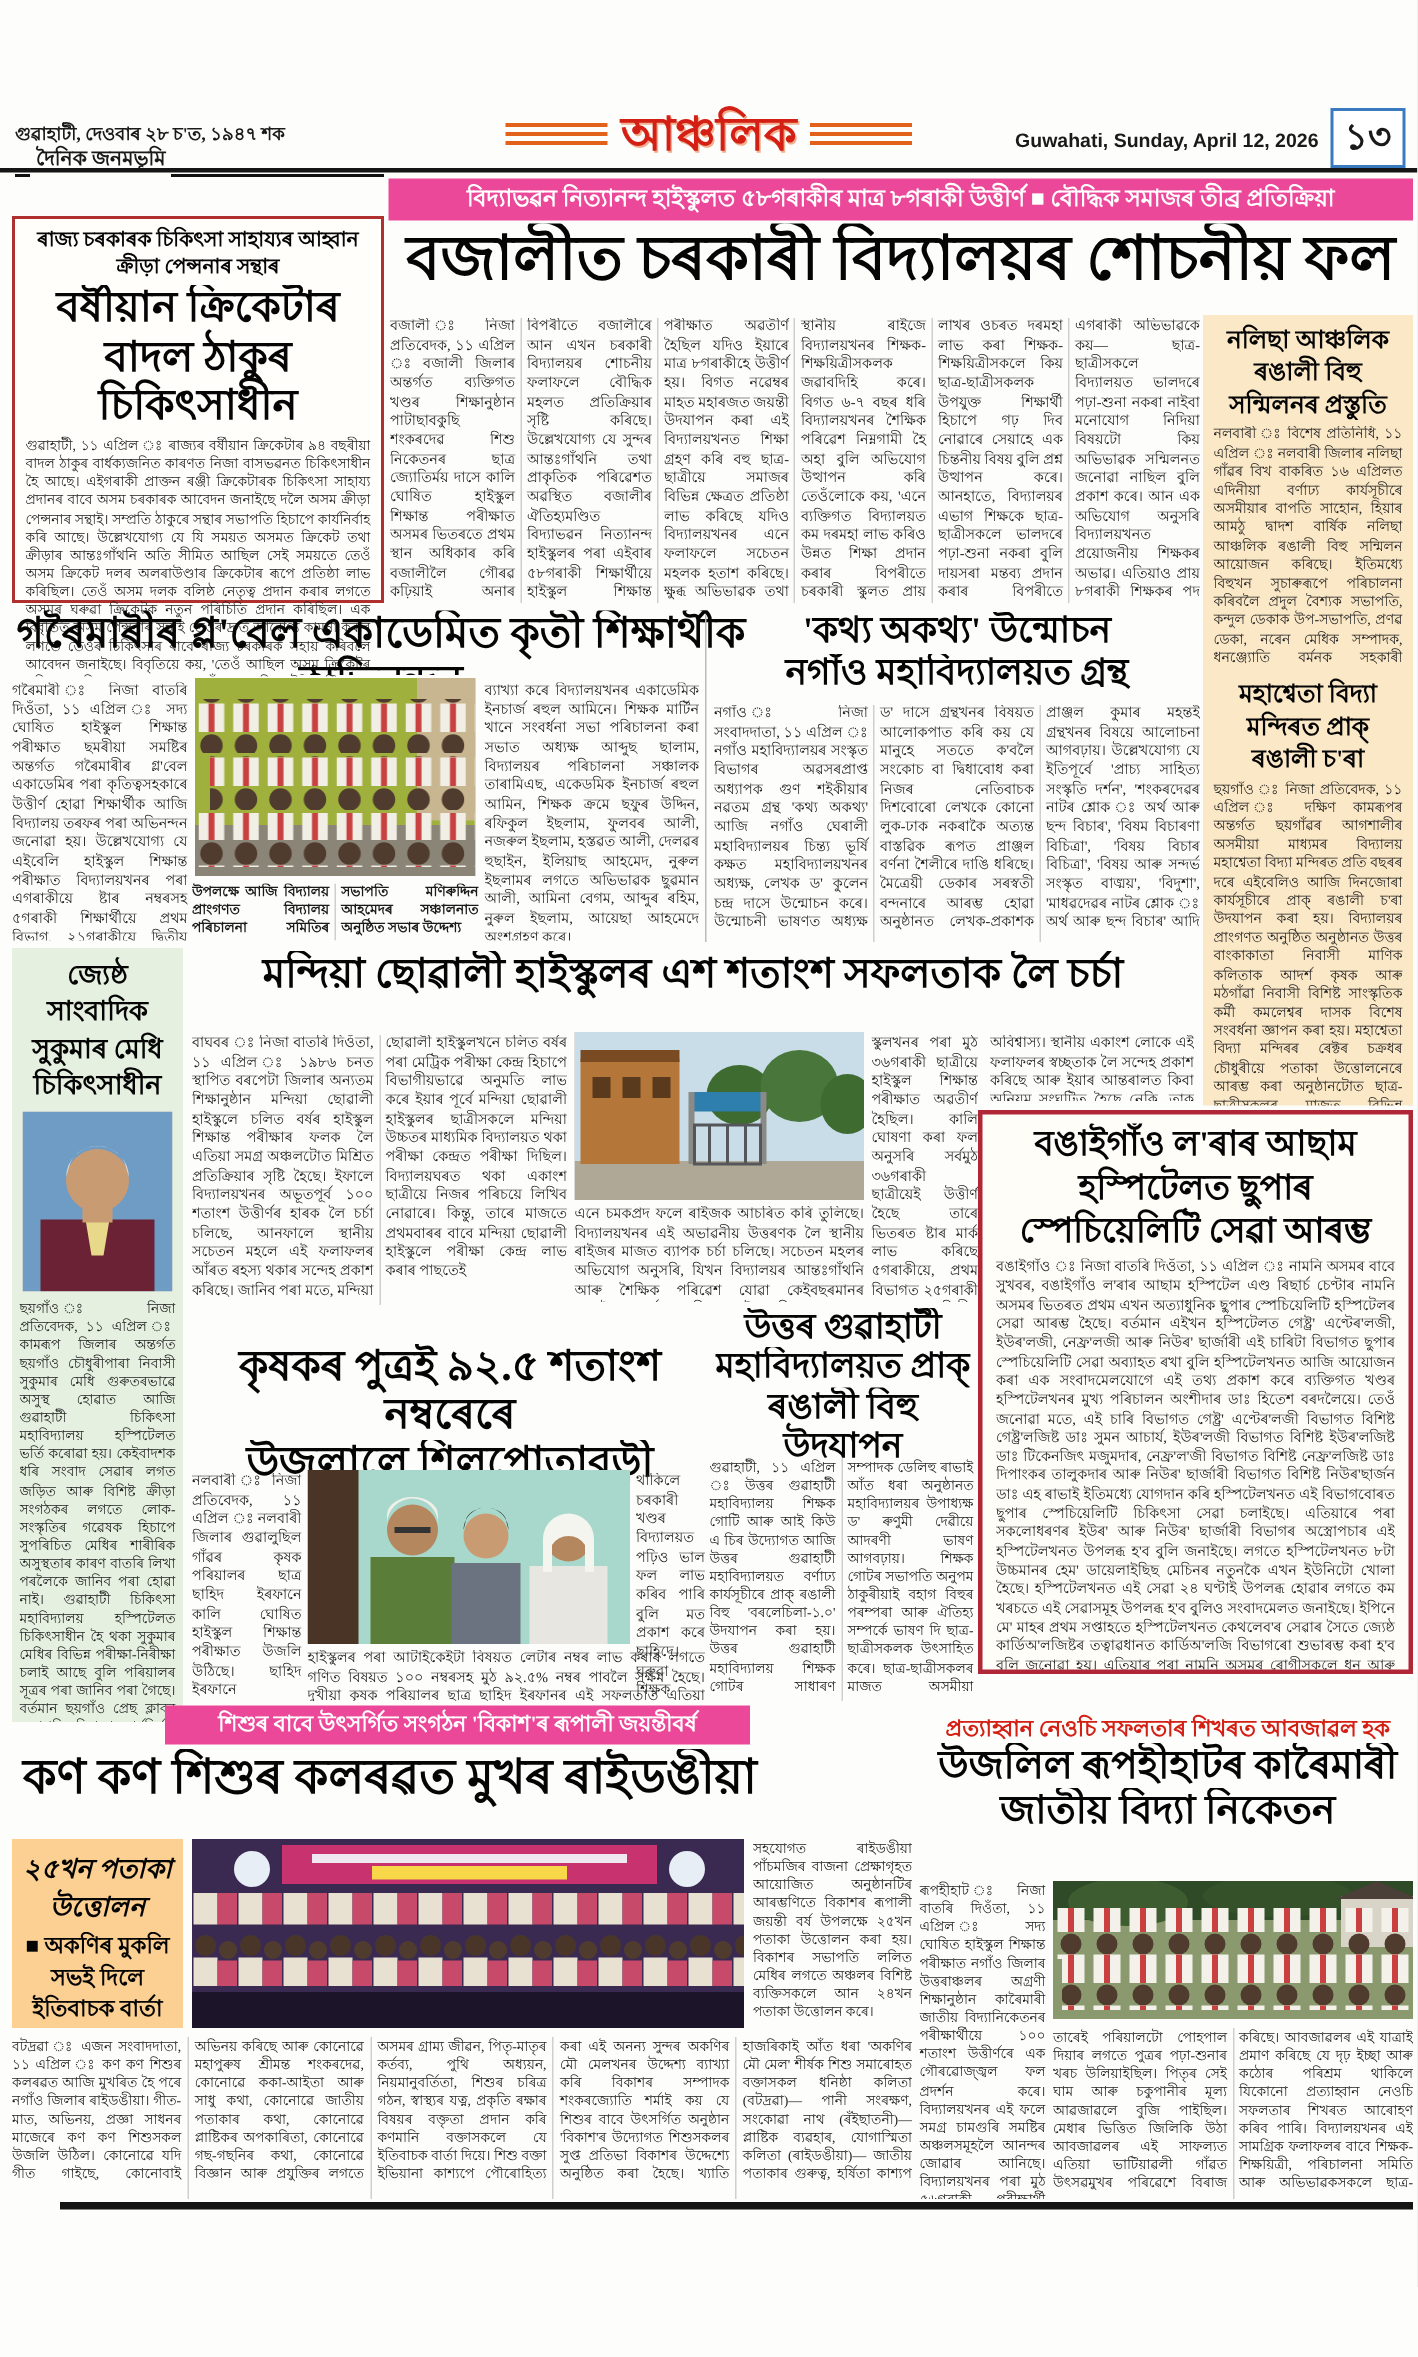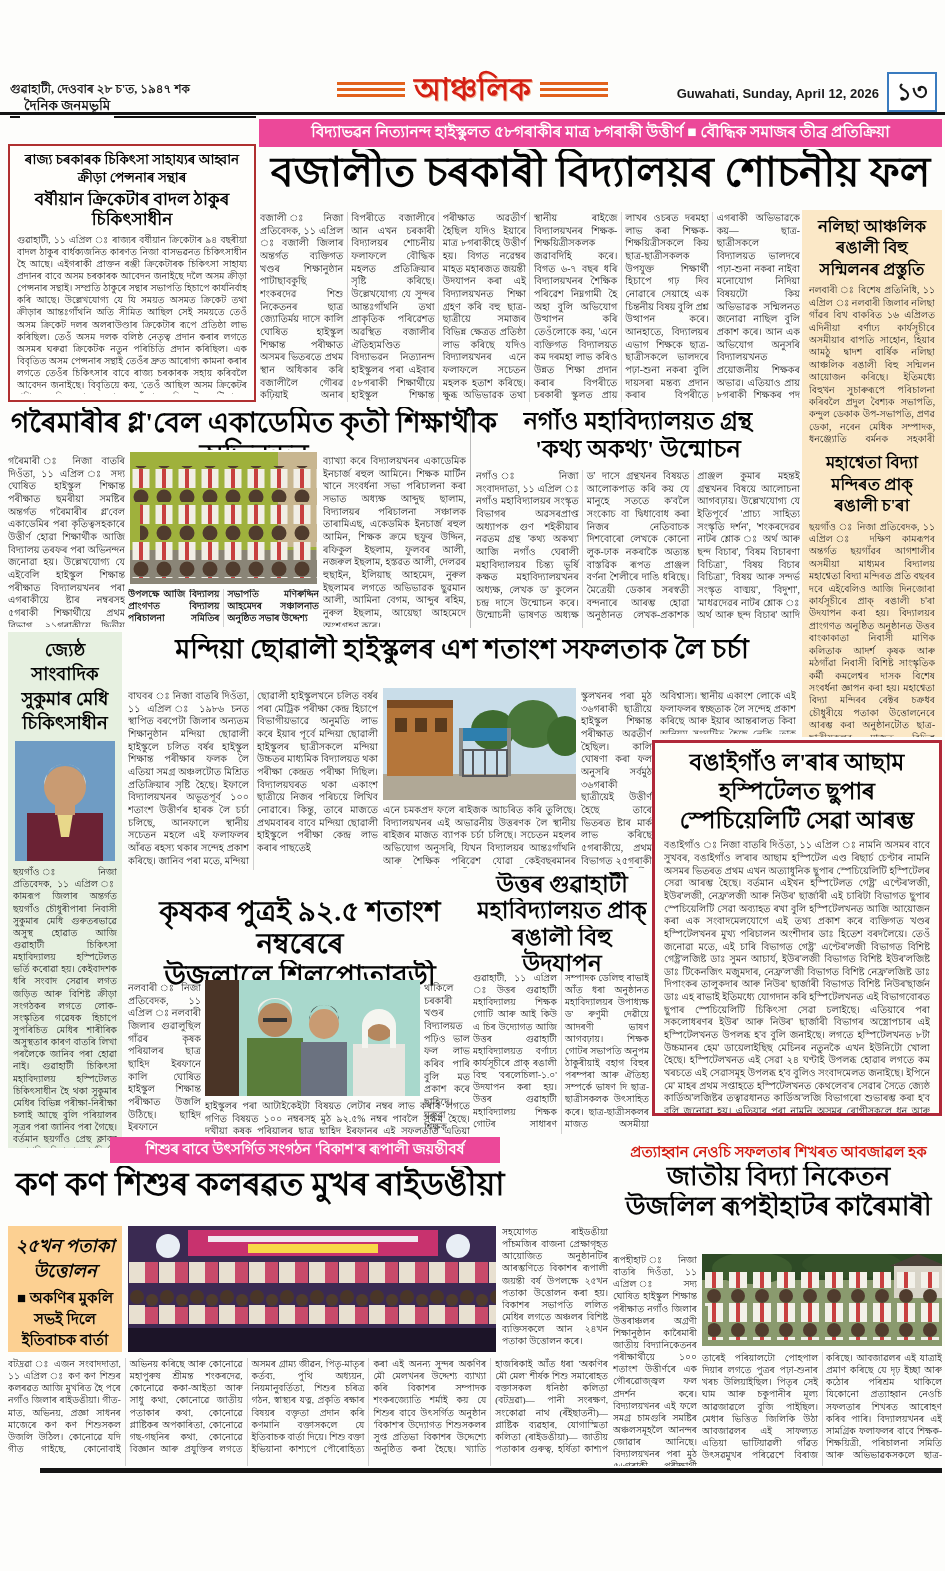--- a/index.html
+++ b/index.html
@@ -44,21 +44,21 @@
   </div>
 
   <div class="abs" style="right:66px; top:86px; font-size:13px; font-weight:bold; font-family:'Liberation Sans',sans-serif;">Guwahati, Sunday, April 12, 2026</div>
 
   <div class="abs ct" style="right:8px; top:72px; width:50px; height:40px; border:2px solid #3a7bbf; font-size:24px; font-weight:bold; line-height:36px; background:#fff;">১৩</div>
 
   <div class="abs" style="left:0; right:0; top:112px; height:3px; background:#151515;"></div>
 
   <div class="abs boxed" style="left:8px; top:144px; width:248px; height:258px; padding:5px 7px;">
     <div class="hd ct" style="font-size:13.5px; line-height:1.35;">ৰাজ্য চৰকাৰক চিকিৎসা সাহায্যৰ আহ্বান ক্ৰীড়া পেন্সনাৰ সন্থাৰ</div>
-    <div class="hd ct" style="font-size:17px; margin:3px 0 4px;text-align:center;">বৰ্ষীয়ান ক্ৰিকেটাৰ বাদল ঠাকুৰ চিকিৎসাধীন</div>
+    <div class="hd ct" style="font-size:28px; margin:3px 0 4px;text-align:center;">বৰ্ষীয়ান ক্ৰিকেটাৰ বাদল ঠাকুৰ চিকিৎসাধীন</div>
     <div class="body-txt" style="font-size:9.2px; height:160px;">গুৱাহাটী, ১১ এপ্ৰিল ঃ ৰাজ্যৰ বৰ্ষীয়ান ক্ৰিকেটাৰ ৯৪ বছৰীয়া বাদল ঠাকুৰ বাৰ্ধক্যজনিত কাৰণত নিজা বাসভৱনত চিকিৎসাধীন হৈ আছে। এইগৰাকী প্ৰাক্তন ৰঞ্জী ক্ৰিকেটাৰক চিকিৎসা সাহায্য প্ৰদানৰ বাবে অসম চৰকাৰক আবেদন জনাইছে দলৈ অসম ক্ৰীড়া পেন্সনাৰ সন্থাই। সম্প্ৰতি ঠাকুৰে সন্থাৰ সভাপতি হিচাপে কাৰ্যনিৰ্বাহ কৰি আছে। উল্লেখযোগ্য যে যি সময়ত অসমত ক্ৰিকেট তথা ক্ৰীড়াৰ আন্তঃগাঁথনি অতি সীমিত আছিল সেই সময়তে তেওঁ অসম ক্ৰিকেট দলৰ অলৰাউণ্ডাৰ ক্ৰিকেটাৰ ৰূপে প্ৰতিষ্ঠা লাভ কৰিছিল। তেওঁ অসম দলক বলিষ্ঠ নেতৃত্ব প্ৰদান কৰাৰ লগতে অসমৰ ঘৰুৱা ক্ৰিকেটক নতুন পৰিচিতি প্ৰদান কৰিছিল। এক বিবৃতিত অসম পেন্সনাৰ সন্থাই তেওঁৰ দ্ৰুত আৰোগ্য কামনা কৰাৰ লগতে তেওঁৰ চিকিৎসাৰ বাবে ৰাজ্য চৰকাৰক সহায় কৰিবলৈ আবেদন জনাইছে। বিবৃতিয়ে কয়, 'তেওঁ আছিল অসম ক্ৰিকেটৰ পথিকৃৎ। ভৱিষ্যৎ প্ৰজন্মৰ বাবে তেওঁ ৰাজ্যৰ ক্ৰিকেটৰ ভেটি প্ৰস্তুত কৰিছিল।' বাদল ঠাকুৰে ৫০ আৰু ৬০ৰ দশকত ১৭খন প্ৰথম শ্ৰেণীৰ ক্ৰিকেটত অসমক প্ৰতিনিধিত্ব কৰিছিল। তেওঁ দৰ্শনীয় অলৰাউণ্ড প্ৰদৰ্শনেৰে ৫৫৬ ৰান আৰু ২৬টা উইকেট দখল কৰিছিল। পাছত তেওঁ ক্ৰীড়া সংগঠক ৰূপে জড়িত হৈ পৰে।</div>
   </div>
 
   <div class="abs red-banner" style="left:259px; top:119px; width:683px; height:28px; font-size:15.5px;">বিদ্যাভৱন নিত্যানন্দ হাইস্কুলত ৫৮গৰাকীৰ মাত্ৰ ৮গৰাকী উত্তীৰ্ণ  ■  বৌদ্ধিক সমাজৰ তীব্ৰ প্ৰতিক্ৰিয়া</div>
 
   <div class="abs hd ct" style="left:259px; top:149px; width:683px; height:57px; font-size:41px;">বজালীত চৰকাৰী বিদ্যালয়ৰ শোচনীয় ফল</div>
 
   <div class="abs body-txt cols6" style="left:260px; top:212px; width:540px; height:190px;">বজালী ঃ নিজা প্ৰতিবেদক, ১১ এপ্ৰিল ঃ বজালী জিলাৰ অন্তৰ্গত ব্যক্তিগত খণ্ডৰ শিক্ষানুষ্ঠান পাটাছাবকুছি শংকৰদেৱ শিশু নিকেতনৰ ছাত্ৰ জ্যোতিৰ্ময় দাসে কালি ঘোষিত হাইস্কুল শিক্ষান্ত পৰীক্ষাত অসমৰ ভিতৰতে প্ৰথম স্থান অধিকাৰ কৰি বজালীলৈ গৌৰৱ কঢ়িয়াই অনাৰ বিপৰীতে বজালীৰে আন এখন চৰকাৰী বিদ্যালয়ৰ শোচনীয় ফলাফলে বৌদ্ধিক মহলত প্ৰতিক্ৰিয়াৰ সৃষ্টি কৰিছে। উল্লেখযোগ্য যে সুন্দৰ আন্তঃগাঁথনি তথা প্ৰাকৃতিক পৰিৱেশত অৱস্থিত বজালীৰ ঐতিহ্যমণ্ডিত বিদ্যাভৱন নিত্যানন্দ হাইস্কুলৰ পৰা এইবাৰ ৫৮গৰাকী শিক্ষাৰ্থীয়ে হাইস্কুল শিক্ষান্ত পৰীক্ষাত অৱতীৰ্ণ হৈছিল যদিও ইয়াৰে মাত্ৰ ৮গৰাকীহে উত্তীৰ্ণ হয়। বিগত নৱেম্বৰ মাহত মহাৰজত জয়ন্তী উদযাপন কৰা এই বিদ্যালয়খনত শিক্ষা গ্ৰহণ কৰি বহু ছাত্ৰ-ছাত্ৰীয়ে সমাজৰ বিভিন্ন ক্ষেত্ৰত প্ৰতিষ্ঠা লাভ কৰিছে যদিও বিদ্যালয়খনৰ এনে ফলাফলে সচেতন মহলক হতাশ কৰিছে। ক্ষুব্ধ অভিভাৱক তথা স্থানীয় ৰাইজে বিদ্যালয়খনৰ শিক্ষক-শিক্ষয়িত্ৰীসকলক জৱাবদিহি কৰে। বিগত ৬-৭ বছৰ ধৰি বিদ্যালয়খনৰ শৈক্ষিক পৰিৱেশ নিম্নগামী হৈ অহা বুলি অভিযোগ উত্থাপন কৰি তেওঁলোকে কয়, 'এনে ব্যক্তিগত বিদ্যালয়ত কম দৰমহা লাভ কৰিও উন্নত শিক্ষা প্ৰদান কৰাৰ বিপৰীতে চৰকাৰী স্কুলত প্ৰায় লাখৰ ওচৰত দৰমহা লাভ কৰা শিক্ষক-শিক্ষয়িত্ৰীসকলে কিয় ছাত্ৰ-ছাত্ৰীসকলক উপযুক্ত শিক্ষাৰ্থী হিচাপে গঢ় দিব নোৱাৰে সেয়াহে এক চিন্তনীয় বিষয় বুলি প্ৰশ্ন উত্থাপন কৰে। আনহাতে, বিদ্যালয়ৰ এভাগ শিক্ষকে ছাত্ৰ-ছাত্ৰীসকলে ভালদৰে পঢ়া-শুনা নকৰা বুলি দায়সৰা মন্তব্য প্ৰদান কৰাৰ বিপৰীতে এগৰাকী অভিভাৱকে কয়— ছাত্ৰ-ছাত্ৰীসকলে বিদ্যালয়ত ভালদৰে পঢ়া-শুনা নকৰা নাইবা মনোযোগ নিদিয়া বিষয়টো কিয় অভিভাৱক সন্মিলনত জনোৱা নাছিল বুলি প্ৰকাশ কৰে। আন এক অভিযোগ অনুসৰি বিদ্যালয়খনত প্ৰয়োজনীয় শিক্ষকৰ অভাৱ। এতিয়াও প্ৰায় ৮গৰাকী শিক্ষকৰ পদ খালী আছে বুলি শিক্ষা বিভাগৰ বিৰুদ্ধে গুৰুতৰ অভিযোগ উত্থাপন কৰি ছাত্ৰ-ছাত্ৰীসকলক এৰাব অন্ধকাৰৰ ফালে ঠেলি দি কিয় শিক্ষা বিভাগে বিদ্যালয়খনত প্ৰয়োজনীয় শিক্ষকৰ পদ পূৰণ নকৰিলে বুলিও প্ৰশ্ন উত্থাপন কৰি এই ক্ষেত্ৰত বৰপেটা জিলা বিদ্যালয় পৰিদৰ্শকৰ লগতে শিক্ষা বিভাগক গুৰুত্ব প্ৰদান কৰিবলৈ দাবী জনায়। বিদ্যালয়খনৰ প্ৰধান শিক্ষয়িত্ৰী অৰুণিমা অধিকাৰী, পৰিচালনা সমিতিৰ সভাপতি নিকুঞ্জ কুমাৰ নাথে বিদ্যালয়ৰ শৈক্ষিক দিশটোৰ প্ৰতি গুৰুত্ব প্ৰদান কৰাৰ বিপৰীতে স্কুলখনৰ ঠিকা-ঠুকলিৰ কামতে ব্যস্ত থকা বুলিও অভিযোগ উত্থাপিত হৈছে যাৰ ফলত বিদ্যালয়খনত লাহে লাহে ছাত্ৰ-ছাত্ৰীৰ সংখ্যা কমি অহা বুলি জানিব পৰা গৈছে।</div>
 
   <div class="abs" style="left:802px; top:210px; width:140px; height:527px; background:#fbe8c7; padding:6px 7px; overflow:hidden;">
@@ -90,22 +90,22 @@
     </svg>
   </div>
 
   <div class="abs caption cols2" style="left:128px; top:589px; width:191px; height:38px; column-gap:8px;">উপলক্ষে আজি বিদ্যালয় প্ৰাংগণত বিদ্যালয় পৰিচালনা সমিতিৰ সভাপতি মণিৰুদ্দিন আহমেদৰ সঞ্চালনাত অনুষ্ঠিত সভাৰ উদ্দেশ্য</div>
 
   <div class="abs body-txt" style="left:323px; top:455px; width:143px; height:172px;">ব্যাখ্যা কৰে বিদ্যালয়খনৰ একাডেমিক ইনচাৰ্জ ৰহুল আমিনে। শিক্ষক মাৰ্টিন খানে সংবৰ্ধনা সভা পৰিচালনা কৰা সভাত অধ্যক্ষ আব্দুছ ছালাম, বিদ্যালয়ৰ পৰিচালনা সঞ্চালক তাৰামিএছ, একেডমিক ইনচাৰ্জ ৰহুল আমিন, শিক্ষক ক্ৰমে ছফুৰ উদ্দিন, ৰফিকুল ইছলাম, ফুলবৰ আলী, নজৰুল ইছলাম, হস্তৱত আলী, দেলৱৰ হুছাইন, ইলিয়াছ আহমেদ, নুৰুল ইছলামৰ লগতে অভিভাৱক ছুৱমান আলী, আমিনা বেগম, আব্দুৰ ৰহিম, নুৰুল ইছলাম, আয়েছা আহমেদে অংশগ্ৰহণ কৰে।</div>
 
   <div class="abs vrule" style="left:470px; top:410px; height:218px;"></div>
 
   <div class="abs" style="left:476px; top:408px; width:324px;">
+    <div class="hd ct" style="font-size:24px;">'কথ্য অকথ্য' উন্মোচন</div>
     <div class="hd ct" style="font-size:24px;">নগাঁও মহাবিদ্যালয়ত গ্ৰন্থ</div>
-    <div class="hd ct" style="font-size:24px;">'কথ্য অকথ্য' উন্মোচন</div>
   </div>
   <div class="abs body-txt cols3" style="left:476px; top:470px; width:324px; height:158px;">নগাঁও ঃ নিজা সংবাদদাতা, ১১ এপ্ৰিল ঃ নগাঁও মহাবিদ্যালয়ৰ সংস্কৃত বিভাগৰ অৱসৰপ্ৰাপ্ত অধ্যাপক গুণ শইকীয়াৰ নৱতম গ্ৰন্থ 'কথ্য অকথ্য' আজি নগাঁও ঘেৰালী মহাবিদ্যালয়ৰ চিন্ত্য ভূৰ্ষি কক্ষত মহাবিদ্যালয়খনৰ অধ্যক্ষ, লেখক ড' কুলেন চন্দ্ৰ দাসে উন্মোচন কৰে। উন্মোচনী ভাষণত অধ্যক্ষ ড' দাসে গ্ৰন্থখনৰ বিষয়ত আলোকপাত কৰি কয় যে মানুহে সততে ক'বলৈ সংকোচ বা দ্বিধাবোধ কৰা নিজৰ নেতিবাচক দিশবোৰো লেখকে কোনো লুক-ঢাক নকৰাকৈ অত্যন্ত বাস্তৱিক ৰূপত প্ৰাঞ্জল বৰ্ণনা শৈলীৰে দাঙি ধৰিছে। মৈত্ৰেয়ী ডেকাৰ সৰস্বতী বন্দনাৰে আৰম্ভ হোৱা অনুষ্ঠানত লেখক-প্ৰকাশক প্ৰাঞ্জল কুমাৰ মহন্তই গ্ৰন্থখনৰ বিষয়ে আলোচনা আগবঢ়ায়। উল্লেখযোগ্য যে ইতিপূৰ্বে 'প্ৰাচ্য সাহিত্য সংস্কৃতি দৰ্শন', 'শংকৰদেৱৰ নাটৰ শ্লোক ঃ অৰ্থ আৰু ছন্দ বিচাৰ', 'বিষম বিচাৰণা বিচিত্ৰা', 'বিষয় বিচাৰ বিচিত্ৰা', 'বিষয় আৰু সন্দৰ্ভ সংস্কৃত বাঙ্ময়', 'বিদুশা', 'মাধৱদেৱৰ নাটৰ শ্লোক ঃ অৰ্থ আৰু ছন্দ বিচাৰ' আদি গ্ৰন্থ ৰচনাৰে চিন্তাশীল পাঠকৰ সমাদৰ লাভ কৰা লেখক গুণ শইকীয়াৰ এইখন আত্মজীৱনীমূলক গ্ৰন্থ। অনুষ্ঠানত শিল্পী ৰঞ্জন বেজবৰুৱাই গুণ শইকীয়া ৰচিত আৰু পল্লৱী শৰ্মা আৰু নিপু ভূঞাই কণ্ঠদান কৰা দুটি গীত উন্মোচন কৰে। গীত দুটিৰ সুৰকাৰ শিল্পী দীপক কুমাৰ শৰ্মা আৰু লোকশিল্পী গোলাপ বৰা। ৰহা মহাবিদ্যালয়ৰ সংস্কৃত বিভাগৰ মুৰব্বী অধ্যাপক ড' ছিজেন শৰ্মাই আঁত ধৰা অনুষ্ঠানত নগাঁও মহাবিদ্যালয়ৰ প্ৰাক্তন অধ্যাপক ৰঞ্জিত মজিন্দাৰ, অধ্যাপক ড' বিপুল মানাকাৰ, নগাঁও জিলা সংস্কৃত ভাষা বিকাশ মঞ্চৰ সম্পাদক ড' ধৰ্মেশ্বৰ গোস্বামী, শিল্পী দীপক কুমাৰ শৰ্মা, লোকশিল্পী গোলাপ বৰা, নাট্যকৰ্মী জয়ন্ত কুমাৰ বৰা, বিদ্যালয়খনৰ চৌহদত লেৱিকা আভা বৰা, ড' স্বপ্না নেওগ, লেখক উজ্জ্বল জ্যোতি দাসকে প্ৰমুখ্য কৰি শতাধিক লোক উপস্থিত থাকে।</div>
 
   <div class="abs" style="left:8px; top:632px; width:114px; height:516px; background:#e6f0e0; padding:6px 5px; overflow:hidden;">
     <div class="hd ct" style="font-size:18px; line-height:1.35;">জ্যেষ্ঠ সাংবাদিক সুকুমাৰ মেধি চিকিৎসাধীন</div>
     <div class="photo" style="width:100px; height:120px; margin:6px auto 5px;">
       <svg width="100" height="120" viewBox="0 0 100 120" xmlns="http://www.w3.org/2000/svg">
         <rect width="100" height="120" fill="#6f9cc4"></rect>
         <rect x="12" y="72" width="76" height="48" fill="#6b2234"></rect>
         <polygon points="42,72 58,72 54,96 46,96" fill="#e8d88a"></polygon>
@@ -218,22 +218,22 @@
     </svg>
   </div>
 
   <div class="abs body-txt" style="left:502px; top:1226px; width:106px; height:126px; font-size:9.2px;">সহযোগত ৰাইডঙীয়া পাঁচমজিৰ বাজনা প্ৰেক্ষাগৃহত আয়োজিত অনুষ্ঠানটিৰ আৰম্ভণিতে বিকাশৰ ৰূপালী জয়ন্তী বৰ্ষ উপলক্ষে ২৫খন পতাকা উত্তোলন কৰা হয়। বিকাশৰ সভাপতি ললিত মেধিৰ লগতে অঞ্চলৰ বিশিষ্ট ব্যক্তিসকলে আন ২৪খন পতাকা উত্তোলন কৰে।</div>
 
   <div class="abs body-txt cols5" style="left:8px; top:1358px; width:600px; height:108px; font-size:9.2px;">বটদ্ৰৱা ঃ এজন সংবাদদাতা, ১১ এপ্ৰিল ঃ কণ কণ শিশুৰ কলৰৱত আজি মুখৰিত হৈ পৰে নগাঁও জিলাৰ ৰাইডঙীয়া। গীত-মাত, অভিনয়, প্ৰজ্ঞা সাধনৰ মাজেৰে কণ কণ শিশুসকল উজলি উঠিল। কোনোৱে যদি গীত গাইছে, কোনোবাই অভিনয় কৰিছে আৰু কোনোৱে মহাপুৰুষ শ্ৰীমন্ত শংকৰদেৱ, কোনোৱে ককা-আইতা আৰু সাধু কথা, কোনোৱে জাতীয় পতাকাৰ কথা, কোনোৱে প্লাষ্টিকৰ অপকাৰিতা, কোনোৱে গছ-গছনিৰ কথা, কোনোৱে বিজ্ঞান আৰু প্ৰযুক্তিৰ লগতে অসমৰ গ্ৰাম্য জীৱন, পিতৃ-মাতৃৰ কৰ্তব্য, পুথি অধ্যয়ন, নিয়মানুবৰ্তিতা, শিশুৰ চৰিত্ৰ গঠন, স্বাস্থ্যৰ যত্ন, প্ৰকৃতি ৰক্ষাৰ বিষয়ৰ বক্তৃতা প্ৰদান কৰি কণমানি বক্তাসকলে যে ইতিবাচক বাৰ্তা দিয়ে। শিশু বক্তা ইভিয়ানা কাশ্যপে পৌৰোহিত্য কৰা এই অনন্য সুন্দৰ অকণিৰ মৌ মেলখনৰ উদ্দেশ্য ব্যাখ্যা কৰি বিকাশৰ সম্পাদক শংকৰজ্যোতি শৰ্মাই কয় যে শিশুৰ বাবে উৎসৰ্গিত অনুষ্ঠান 'বিকাশ'ৰ উদ্যোগত শিশুসকলৰ সুপ্ত প্ৰতিভা বিকাশৰ উদ্দেশ্যে অনুষ্ঠিত কৰা হৈছে। খ্যাতি হাজৰিকাই আঁত ধৰা 'অকণিৰ মৌ মেল' শীৰ্ষক শিশু সমাৰোহত বক্তাসকল ধনিষ্ঠা কলিতা (বটদ্ৰৱা)— পানী সংৰক্ষণ, সংকোৱা নাথ (ৰঁইছাতনী)— প্লাষ্টিক ব্যৱহাৰ, যোগাস্মিতা কলিতা (ৰাইডঙীয়া)— জাতীয় পতাকাৰ গুৰুত্ব, হৰ্ষিতা কাশ্যপ (পখৰা)— পানী সংৰক্ষণ, ধীৰাজ বৰা (আইডেটি)— বন্ধুত্বৰ গুৰুত্ব, খ্যাতি বিচিত্ৰা কলিতা (ৰাইডঙীয়া)— শিক্ষা কিয় প্ৰয়োজন, হিমাশ্ৰী দাস (ৰাইডঙীয়া)— গছ ৰোপণৰ প্ৰয়োজন, বিদ্যাংগণা বৰা (শ্যামকলিয়া)— আই মুখৰ ভাষা আৰু আমি, অঞ্জন জ্যোতি বৰা (ৰাইডঙীয়া)— খেল আৰু স্বাস্থ্য, আৰাধ্যা প্ৰিয়া বৰা (চকলাঘাট)— সাধুকথা আৰু ককা আইতা, প্ৰিয়াংক প্ৰীতম ৰাভা (বৰগাঁও)— গছ-গছনিৰ প্ৰয়োজনীয়তা, জ্ঞানশ্ৰী বৰা (বটদ্ৰৱা)— শ্ৰীমন্ত শংকৰদেৱ আৰু সত্ৰ সংস্কৃতি। অকণিৰ মৌ মেলত পৰ্যবেক্ষক ৰূপে বিশিষ্ট কবি মনোজ শৰ্মা আৰু বটদ্ৰৱা মহাবিদ্যালয়ৰ অধ্যক্ষা ড' নমিতা কলিতাই আৰু অতিথি ৰূপে শিশু বন্ধু দুলাল বৰা উপস্থিত থাকে। আনহাতে, 'বিকাশ'ৰ উদ্যোগত আৰু প্ৰান্তিকাল প্ৰকাশনৰ সহযোগত স্মৃতি তৰ্পণ আগবঢ়ায় বিকাশৰ কাৰ্যকৰী সভাপতি লাচিত বৰদলৈয়ে। ইয়াৰ পাছতে আকস্মিক বক্তৃতা, সাধু কোৱা, চিত্ৰাংকণ অনুষ্ঠিত হয়। বিয়লি অনুষ্ঠিত কুইজ প্ৰতিযোগিতাখন পৰিচালনা কৰে সাংবাদিক নিৰ্ব্যজ্যোতি বৰদলৈয়ে। সন্ধিয়া শিশুসকলৰ নৃত্য, গীত, যোগাসন আদিৰ সমাহাৰেৰে অনুষ্ঠিত সভাত বিকাশে অনুষ্ঠিত কৰা বিভিন্ন প্ৰতিযোগিতাৰ বঁটাসমূহ বিতৰণ কৰে।</div>
 
   <div class="abs ct" style="left:615px; top:1140px; width:327px; height:20px; color:#d41f14; font-weight:bold; font-size:15px; overflow:hidden;">প্ৰত্যাহ্বান নেওচি সফলতাৰ শিখৰত আবজাৱল হক</div>
 
   <div class="abs" style="left:615px; top:1162px; width:327px;">
+    <div class="hd ct" style="font-size:26px;">উজলিল ৰূপহীহাটৰ কাৰৈমাৰী</div>
     <div class="hd ct" style="font-size:26px;">জাতীয় বিদ্যা নিকেতন</div>
-    <div class="hd ct" style="font-size:26px;">উজলিল ৰূপহীহাটৰ কাৰৈমাৰী</div>
   </div>
 
   <div class="abs body-txt" style="left:613px; top:1254px; width:84px; height:212px; font-size:9.2px;">ৰূপহীহাট ঃ নিজা বাতৰি দিওঁতা, ১১ এপ্ৰিল ঃ সদ্য ঘোষিত হাইস্কুল শিক্ষান্ত পৰীক্ষাত নগাঁও জিলাৰ উত্তৰাঞ্চলৰ অগ্ৰণী শিক্ষানুষ্ঠান কাৰৈমাৰী জাতীয় বিদ্যানিকেতনৰ পৰীক্ষাৰ্থীয়ে ১০০ শতাংশ উত্তীৰ্ণৰে এক গৌৰৱোজ্জ্বল ফল প্ৰদৰ্শন কৰে। বিদ্যালয়খনৰ এই ফলে সমগ্ৰ চামগুৰি সমষ্টিৰ অঞ্চলসমূহলৈ আনন্দৰ জোৱাৰ আনিছে। বিদ্যালয়খনৰ পৰা মুঠ ৫৬গৰাকী পৰীক্ষাৰ্থী অৱতীৰ্ণ হৈছিল আৰু আটাইকেইগৰাকীয়েই সফলতাৰে উত্তীৰ্ণ হয়। জানিব পৰা মতে তিনিগৰাকী ছাত্ৰই ডিষ্টিংশ্বন, ৫জনে ষ্টাৰ মাৰ্ক, ১০জনে প্ৰথম বিভাগ, ৩৩জনে দ্বিতীয় বিভাগ আৰু ৫জনে তৃতীয় বিভাগত উত্তীৰ্ণ হৈছে। বিদ্যালয়খনৰ এই বৰ্ণিল সাফল্যৰ মাজতে বিশেষভাৱে উজলি উঠিছে চামগুৰি সমষ্টিৰ ২নং ভাটিয়াগাঁও নিবাসী কৃতী ছাত্ৰ আবজাৱল হক। অতি দুখৰ পৰা আহি আবজাৱলে আটাইকেইটা বিষয়ত লেটাৰ নম্বৰসহ সৰ্বমুঠ ৯৪.১৬% নম্বৰ লাভ কৰি বিদ্যালয়খনৰ লগতে সমগ্ৰ অঞ্চলটোৰ বাবে গৌৰৱ কঢ়িয়াই আনিছে।</div>
 
   <div class="abs photo" style="left:702px; top:1254px; width:240px; height:92px;">
     <svg width="240" height="92" viewBox="0 0 240 92" xmlns="http://www.w3.org/2000/svg">
       <defs>
         <pattern id="rp" width="24" height="34" patternUnits="userSpaceOnUse">
           <circle cx="12" cy="8" r="7" fill="#503c2e"></circle>
           <rect x="3" y="15" width="18" height="19" fill="#f3f1ea"></rect>

